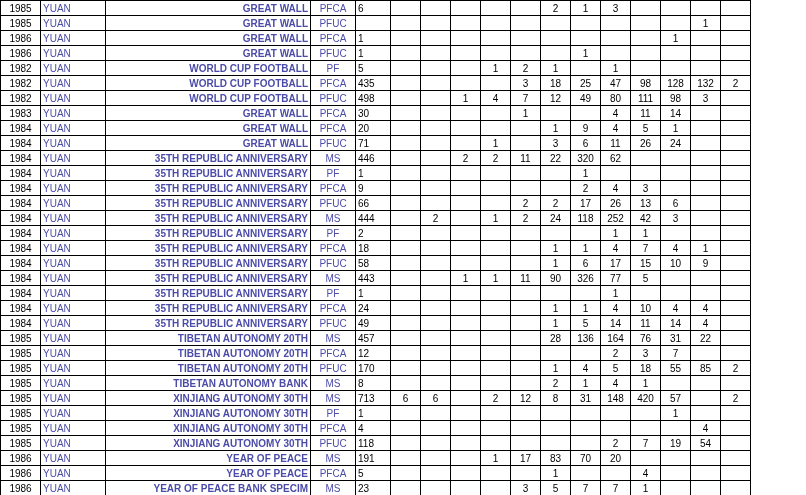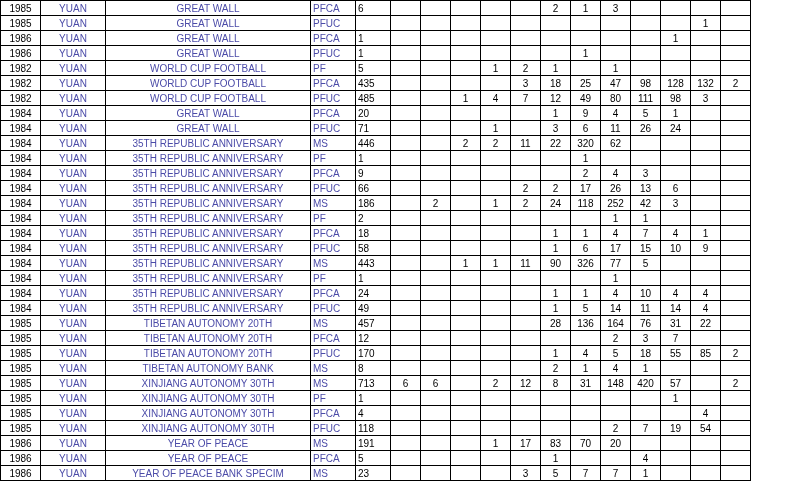--- a/index.html
+++ b/index.html
@@ -42,23 +42,23 @@
   col.c-v5,
   col.c-v6,
   col.c-v7,
   col.c-v8,
   col.c-v9,
   col.c-v10,
   col.c-v11,
   col.c-v12      { width: 30px; }
 
   td.year   { text-align: center; }
-  td.cur    { text-align: center; color: #4b4ba8; }
-  td.desc   { text-align: center; color: #4b4ba8; }
-  td.type   { text-align: left; color: #4b4ba8; border-radius: 6px; }
+  td.cur    { color: #4b4ba8; }
+  td.desc   { text-align: right; color: #4b4ba8; font-weight: bold; }
+  td.type   { text-align: center; color: #4b4ba8; border-radius: 6px; }
   td.num    { text-align: left;   color: #000000; }
   td.val    { text-align: center; color: #000000; }
 </style>
 </head>
 <body>
 
 <table class="catalog">
   <colgroup>
     <col class="c-year">
       <col class="c-cur">
@@ -191,35 +191,54 @@
         <td class="val">98</td>
         <td class="val">128</td>
         <td class="val">132</td>
         <td class="val">2</td>
       </tr>
       <tr>
         <td class="year">1982</td>
         <td class="cur">YUAN</td>
         <td class="desc">WORLD CUP FOOTBALL</td>
         <td class="type">PFUC</td>
-        <td class="num">485</td>
+        <td class="num">498</td>
         <td class="val"></td>
         <td class="val"></td>
         <td class="val">1</td>
         <td class="val">4</td>
         <td class="val">7</td>
         <td class="val">12</td>
         <td class="val">49</td>
         <td class="val">80</td>
         <td class="val">111</td>
         <td class="val">98</td>
         <td class="val">3</td>
         <td class="val"></td>
       </tr>
       <tr>
+        <td class="year">1983</td>
+        <td class="cur">YUAN</td>
+        <td class="desc">GREAT WALL</td>
+        <td class="type">PFCA</td>
+        <td class="num">30</td>
+        <td class="val"></td>
+        <td class="val"></td>
+        <td class="val"></td>
+        <td class="val"></td>
+        <td class="val">1</td>
+        <td class="val"></td>
+        <td class="val"></td>
+        <td class="val">4</td>
+        <td class="val">11</td>
+        <td class="val">14</td>
+        <td class="val"></td>
+        <td class="val"></td>
+      </tr>
+      <tr>
         <td class="year">1984</td>
         <td class="cur">YUAN</td>
         <td class="desc">GREAT WALL</td>
         <td class="type">PFCA</td>
         <td class="num">20</td>
         <td class="val"></td>
         <td class="val"></td>
         <td class="val"></td>
         <td class="val"></td>
         <td class="val"></td>
@@ -324,21 +343,21 @@
         <td class="val">13</td>
         <td class="val">6</td>
         <td class="val"></td>
         <td class="val"></td>
       </tr>
       <tr>
         <td class="year">1984</td>
         <td class="cur">YUAN</td>
         <td class="desc">35TH REPUBLIC ANNIVERSARY</td>
         <td class="type">MS</td>
-        <td class="num">186</td>
+        <td class="num">444</td>
         <td class="val"></td>
         <td class="val">2</td>
         <td class="val"></td>
         <td class="val">1</td>
         <td class="val">2</td>
         <td class="val">24</td>
         <td class="val">118</td>
         <td class="val">252</td>
         <td class="val">42</td>
         <td class="val">3</td>

